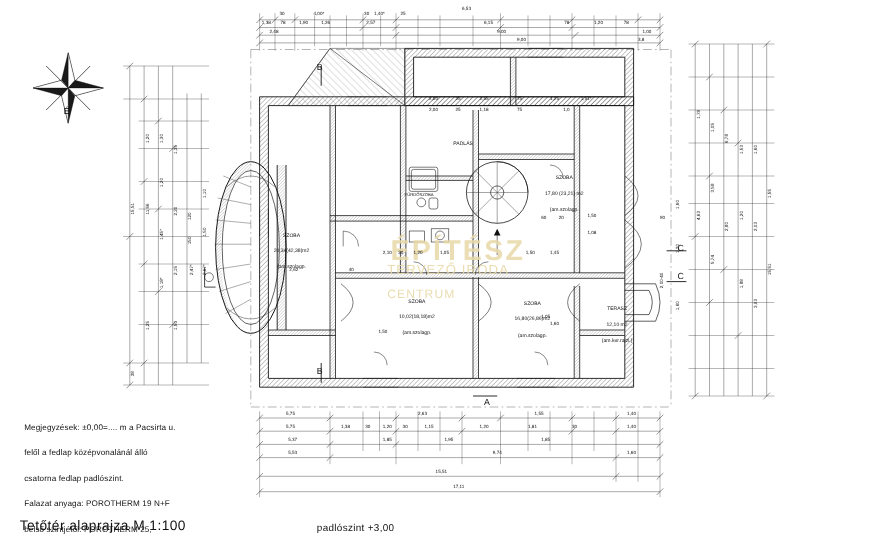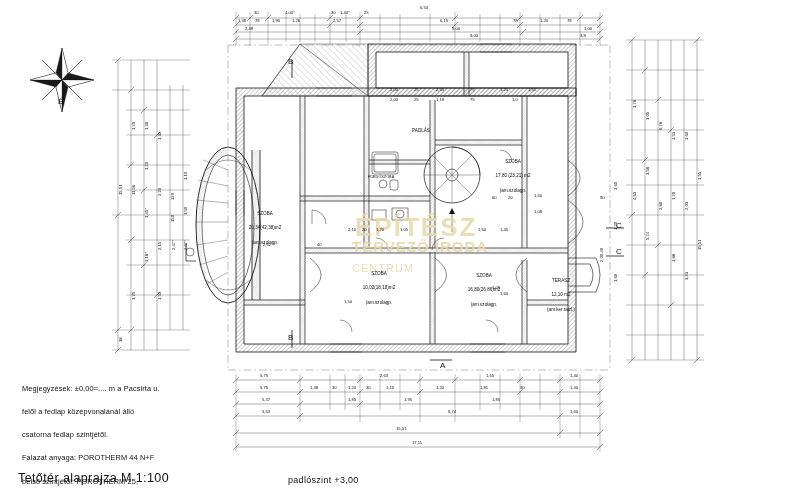--- a/index.html
+++ b/index.html
@@ -76,25 +76,24 @@
     color: #e8d9a8;
     opacity: 0.85;
     letter-spacing: 2px;
     font-family: "Liberation Sans", sans-serif;
     pointer-events: none;
   }
   .wm2 {
     position: absolute;
     left: 352px;
     top: 238px;
-    font-size: 15px;
+    font-size: 12px;
     color: #e8d9a8;
     opacity: 0.9;
     letter-spacing: 1px;
-    font-weight: bold;
   }
   .wm3 {
     position: absolute;
     left: 352px;
     top: 262px;
     font-size: 11px;
     color: #e8d9a8;
     opacity: 0.9;
     letter-spacing: 1px;
   }
@@ -656,22 +655,22 @@
   <div class="txt dimv" style="left:672px; top:262px;">1,88</div>
   <div class="txt dimv" style="left:685px; top:140px;">1,60</div>
   <div class="txt dimv" style="left:685px; top:210px;">2,03</div>
   <div class="txt dimv" style="left:685px; top:280px;">3,93</div>
   <div class="txt dimv" style="left:698px; top:180px;">1,55</div>
   <div class="txt dimv" style="left:698px; top:250px;">15,51</div>
 
   <div class="txt note" style="left:22px; top:369px; width:260px;">
     <div>Megjegyzések: ±0,00=.... m a Pacsirta u.</div>
     <div>felől a fedlap középvonalánál álló</div>
-    <div>csatorna fedlap szintjétől.</div>
-    <div>Falazat anyaga: POROTHERM 44 N+F</div>
+    <div>csatorna fedlap padlószint.</div>
+    <div>Falazat anyaga: POROTHERM 19 N+F</div>
     <div>belső szintjétől: POROTHERM 25,</div>
     
   </div>
 
   <div class="txt title" style="left:18px; top:472px;">Tetőtér alaprajza M 1:100</div>
   <div class="txt subtitle" style="left:288px; top:476px;text-align:center;">padlószint +3,00</div>
 
 </div>
 
 </body></html>

